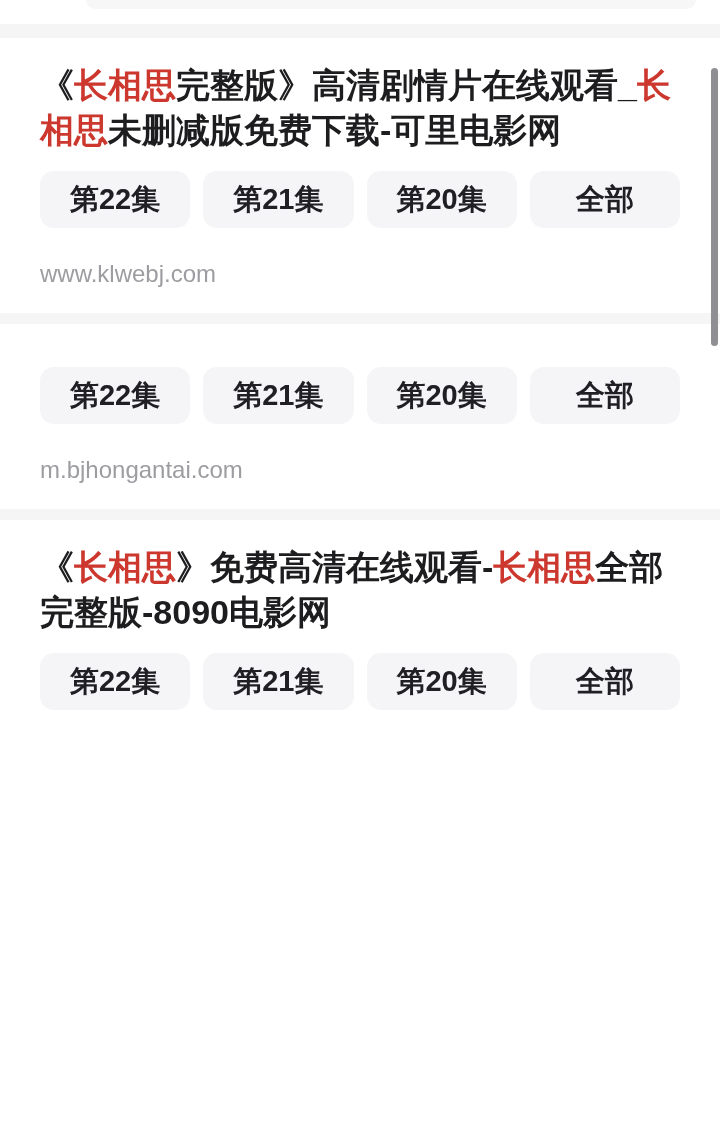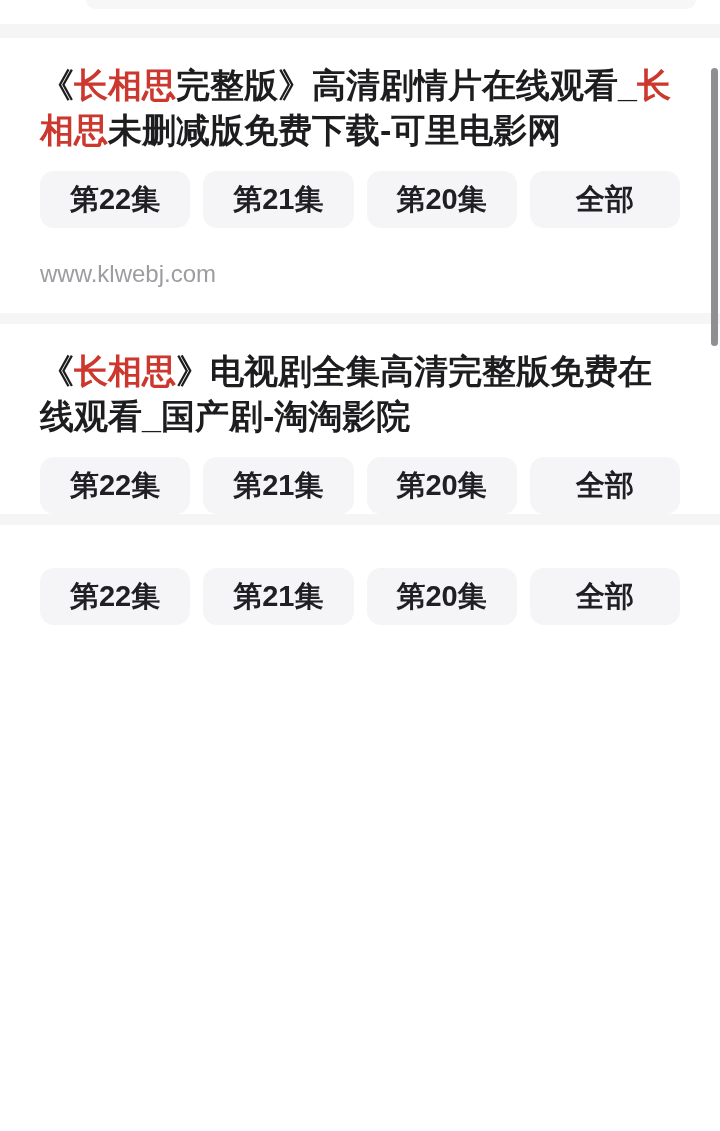--- a/index.html
+++ b/index.html
@@ -105,32 +105,33 @@
         <button class="episode-btn">第21集</button>
         <button class="episode-btn">第20集</button>
         <button class="episode-btn">全部</button>
       </div>
     <div class="card-source">www.klwebj.com</div>
   </div>
 
   <div class="separator"></div>
 
   <div class="result-card">
-    <div class="card-title"><span>《</span><span class="hl">长相思</span><span>》电视剧全集高清完整版免费在线观看_国产剧-淘淘影院</span></div>
     <div class="episode-row">
         <button class="episode-btn">第22集</button>
         <button class="episode-btn">第21集</button>
         <button class="episode-btn">第20集</button>
         <button class="episode-btn">全部</button>
       </div>
+    <div class="card-source">m.bjhongantai.com</div>
   </div>
 
   <div class="separator"></div>
 
   <div class="result-card">
+    <div class="card-title"><span>《</span><span class="hl">长相思</span><span>》免费高清在线观看-</span><span class="hl">长相思</span><span>全部完整版-8090电影网</span></div>
     <div class="episode-row">
         <button class="episode-btn">第22集</button>
         <button class="episode-btn">第21集</button>
         <button class="episode-btn">第20集</button>
         <button class="episode-btn">全部</button>
       </div>
 
   </div>
 
   <div class="scrollbar-thumb"></div>

